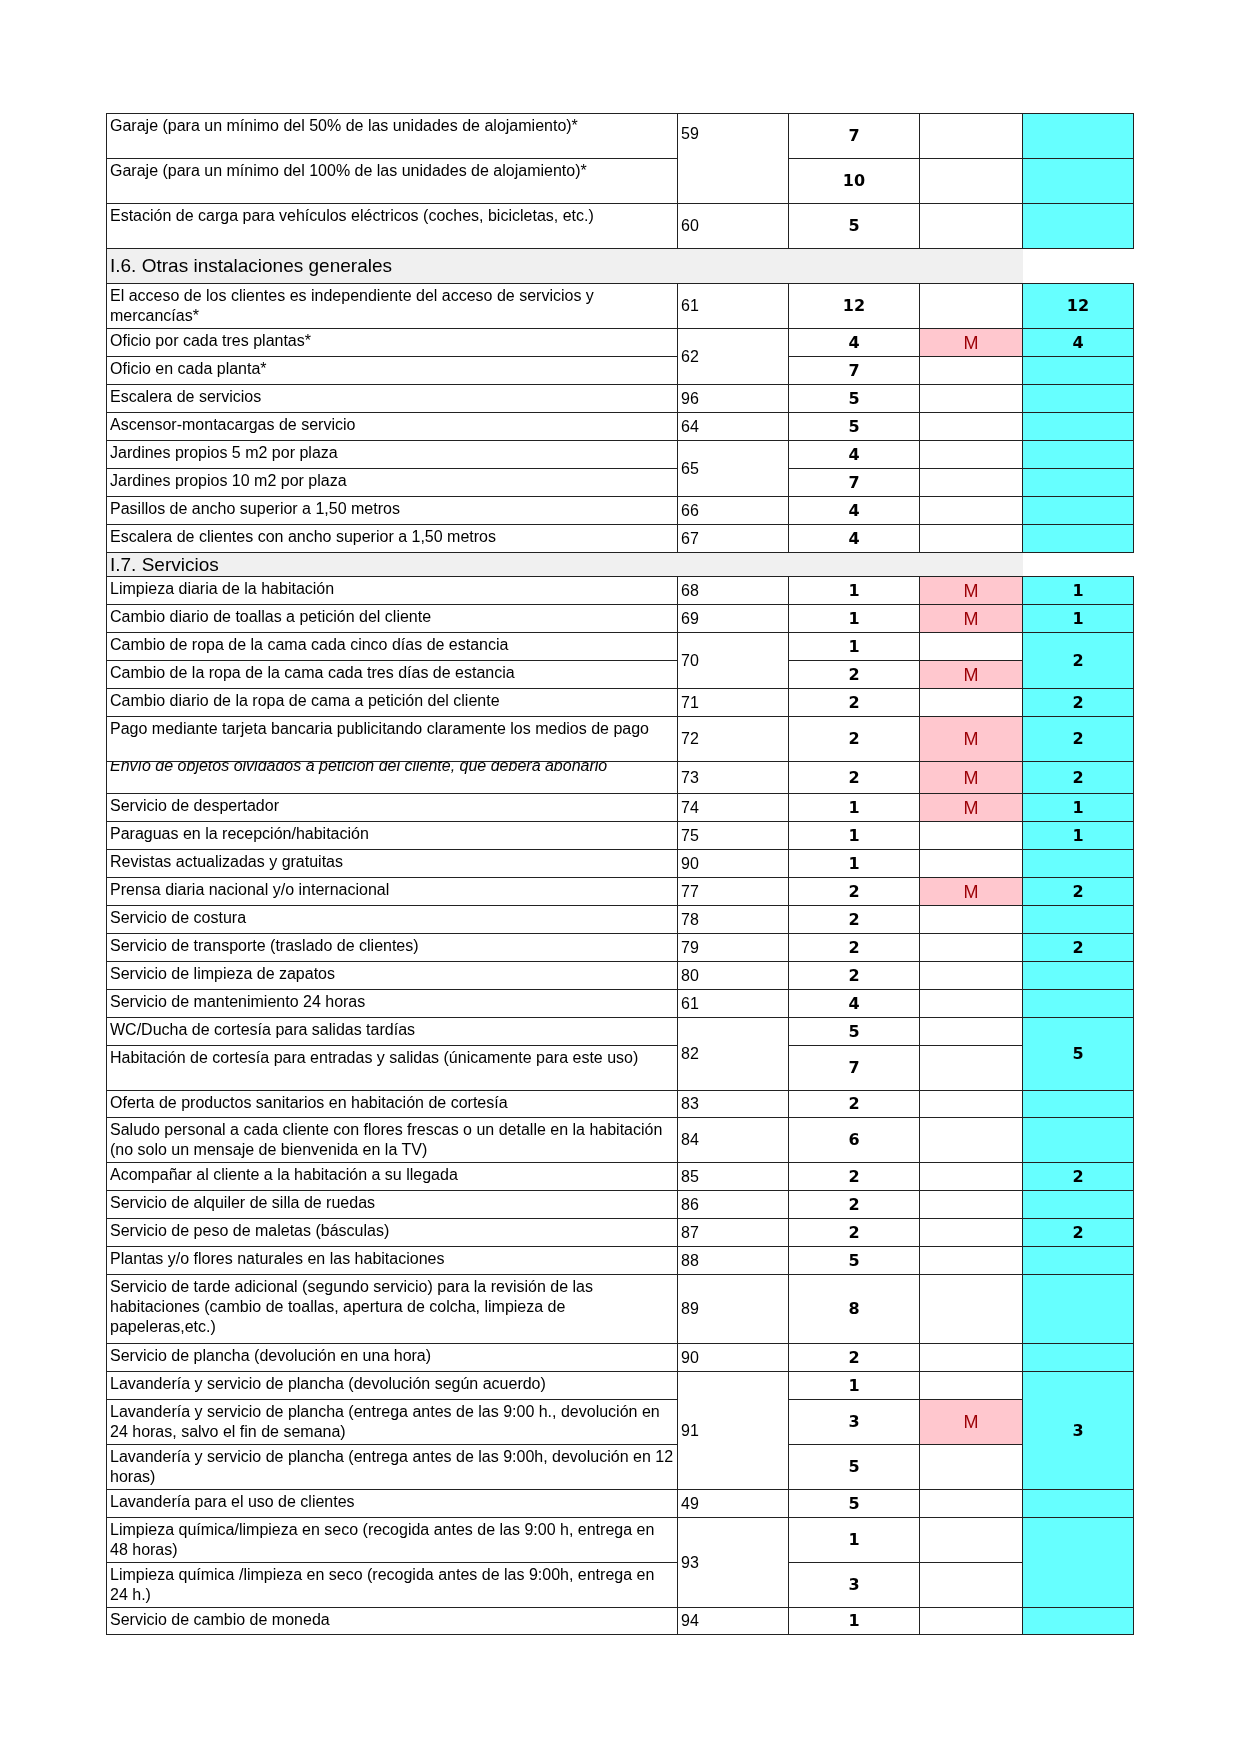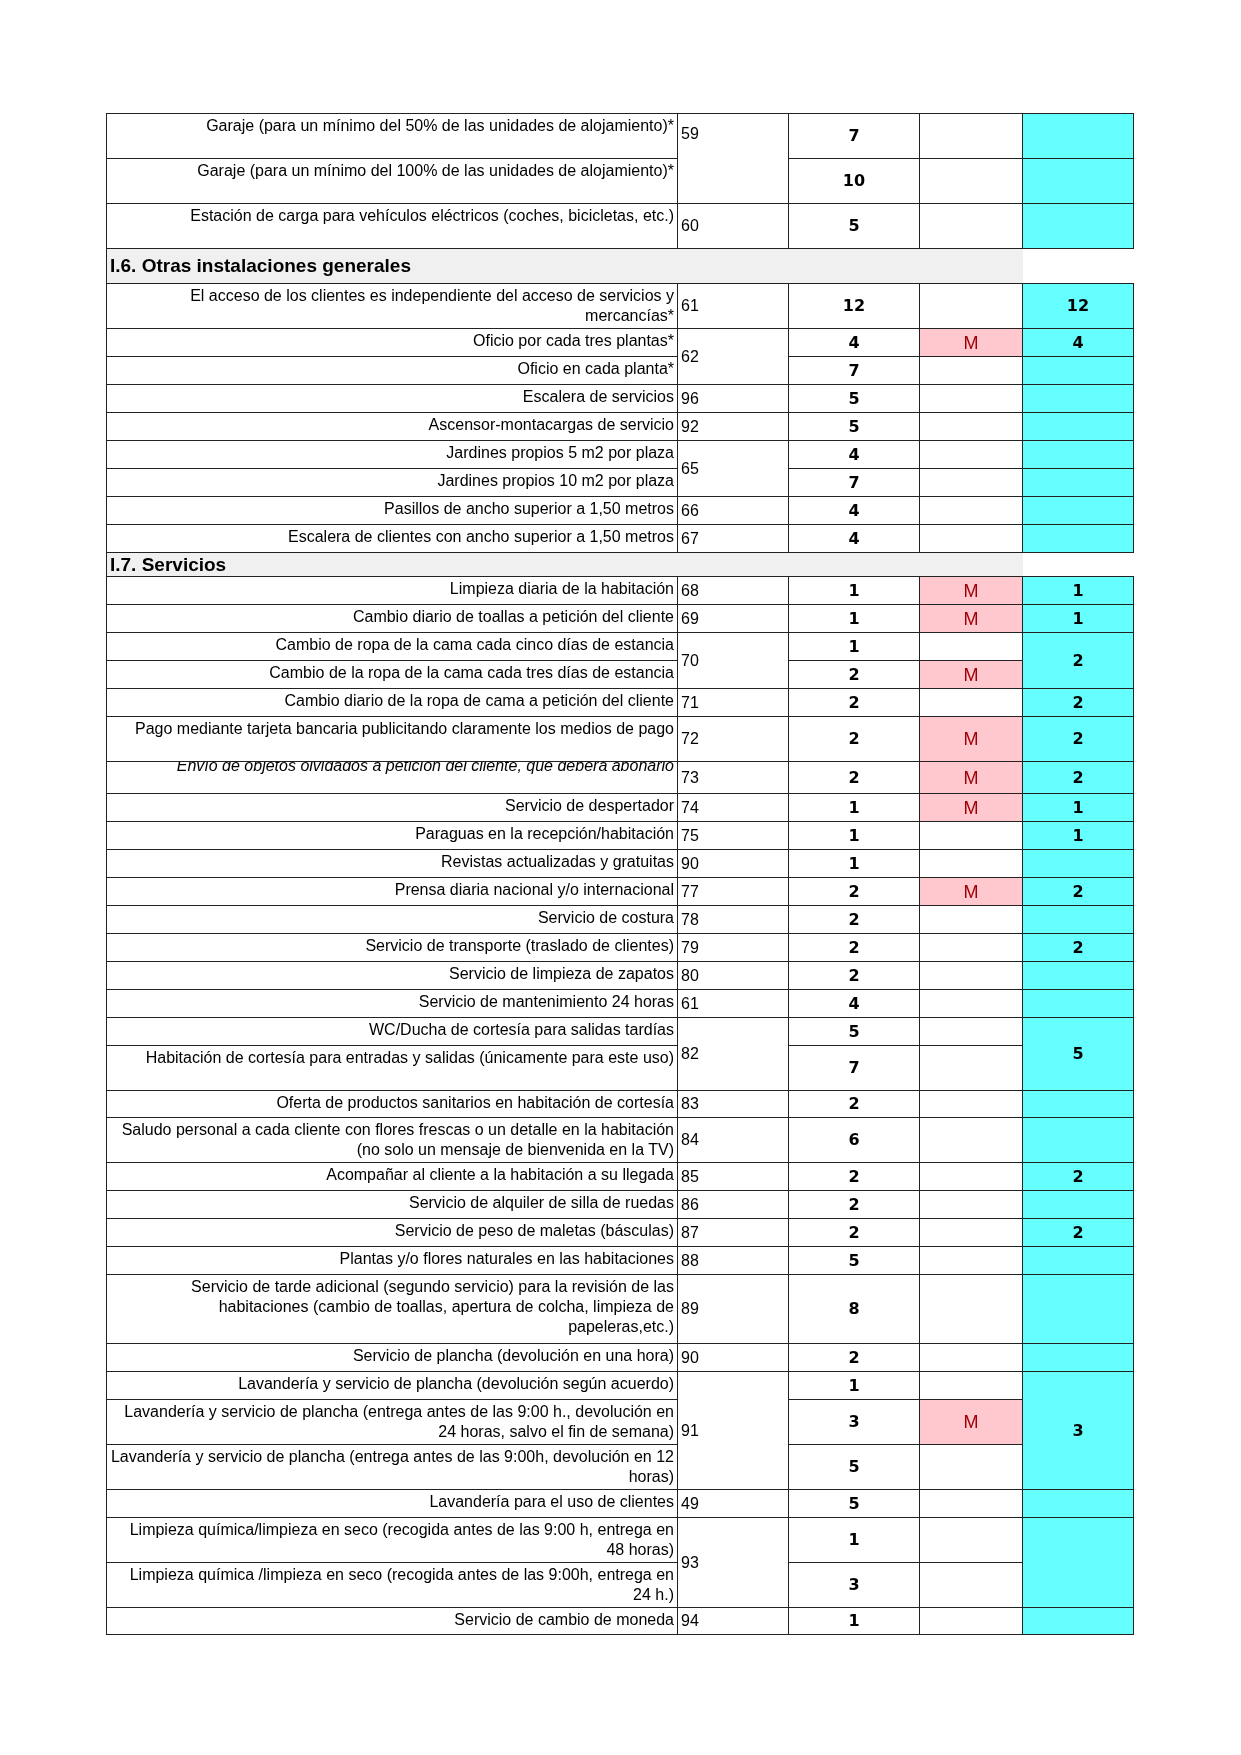--- a/index.html
+++ b/index.html
@@ -15,28 +15,28 @@
     font-size:16px;
     line-height:20px;
     vertical-align:middle;
     overflow:hidden;
   }
   col.c-desc { width:571px; }
   col.c-num  { width:111px; }
   col.c-pts  { width:131px; }
   col.c-mark { width:103px; }
   col.c-tot  { width:111px; }
-  td.desc { text-align:right; vertical-align:top !important; padding-top:2px !important; }
+  td.desc { text-align:left; vertical-align:top !important; padding-top:2px !important; }
   td.num  { text-align:left; }
   td.pts  { text-align:center; font-weight:bold; font-family:"DejaVu Sans", sans-serif; font-size:15px; }
   td.mark { text-align:center; }
   td.mark.m { background:#FFC7CE; color:#9C0006; font-size:18px; }
   td.tot  { text-align:center; background:#66FFFF; font-weight:bold; font-family:"DejaVu Sans", sans-serif; font-size:16px; }
   tr.section td.sec-title {
-    background:#F0F0F0; font-weight:bold; font-size:19px; border-right:none;
+    background:#F0F0F0; font-weight:normal; font-size:19px; border-right:none;
     vertical-align:middle; padding-top:0 !important;
   }
   tr.section td.sec-blank { background:#ffffff; border:none; border-left:1px solid #F0F0F0; }
   .clip { display:block; overflow:hidden;font-style:italic; }
 </style>
 </head>
 <body>
 
 <table class="grid">
   <colgroup>
@@ -95,21 +95,21 @@
     </tr>
     <tr style="height:28px">
       <td class="desc">Escalera de servicios</td>
       <td class="num">96</td>
       <td class="pts">5</td>
       <td class="mark"></td>
       <td class="tot"></td>
     </tr>
     <tr style="height:28px">
       <td class="desc">Ascensor-montacargas  de servicio</td>
-      <td class="num">92</td>
+      <td class="num">64</td>
       <td class="pts">5</td>
       <td class="mark"></td>
       <td class="tot"></td>
     </tr>
     <tr style="height:28px">
       <td class="desc">Jardines propios 5 m2 por plaza</td>
       <td class="num" rowspan="2">65</td>
       <td class="pts">4</td>
       <td class="mark"></td>
       <td class="tot"></td>

